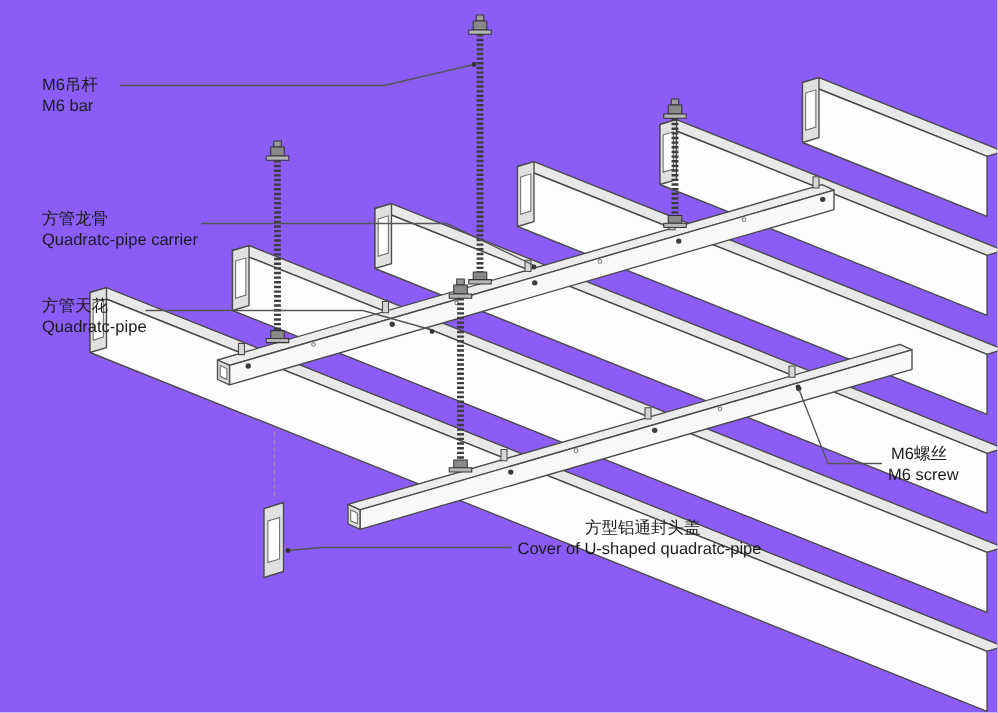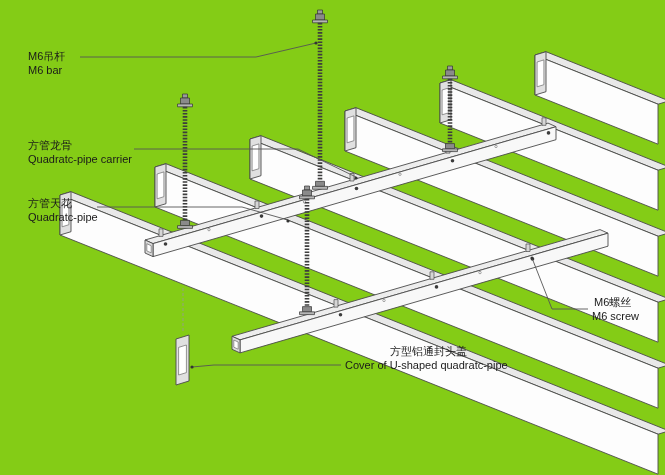--- a/index.html
+++ b/index.html
@@ -1,16 +1,16 @@
 <!DOCTYPE html>
 <html><head>
 <meta charset="utf-8">
 <style>
   html,body{margin:0;padding:0;background:#ffffff;}
-  #stage{position:relative;width:665px;height:475px;background:#84cc16;overflow:hidden;
+  #stage{position:relative;width:665px;height:475px;background:#8b5cf6;overflow:hidden;
          font-family:"Liberation Sans",sans-serif;}
   svg{position:absolute;left:0;top:0;}
   .face-side{fill:#fdfdfd;stroke:#4a4a4a;stroke-width:.9;stroke-linejoin:round;}
   .face-top {fill:#e8e8e8;stroke:#4a4a4a;stroke-width:.9;stroke-linejoin:round;}
   .face-end {fill:#e0e0e0;stroke:#4a4a4a;stroke-width:.9;stroke-linejoin:round;}
   .profile  {fill:#ffffff;stroke:#6a6a6a;stroke-width:.7;}
   .c-top  {fill:#ededed;stroke:#4a4a4a;stroke-width:.9;stroke-linejoin:round;}
   .c-front{fill:#f8f8f8;stroke:#4a4a4a;stroke-width:.9;stroke-linejoin:round;}
   .c-end  {fill:#dcdcdc;stroke:#4a4a4a;stroke-width:.9;stroke-linejoin:round;}
   .tab{fill:#d6d6d6;stroke:#4a4a4a;stroke-width:.7;}

